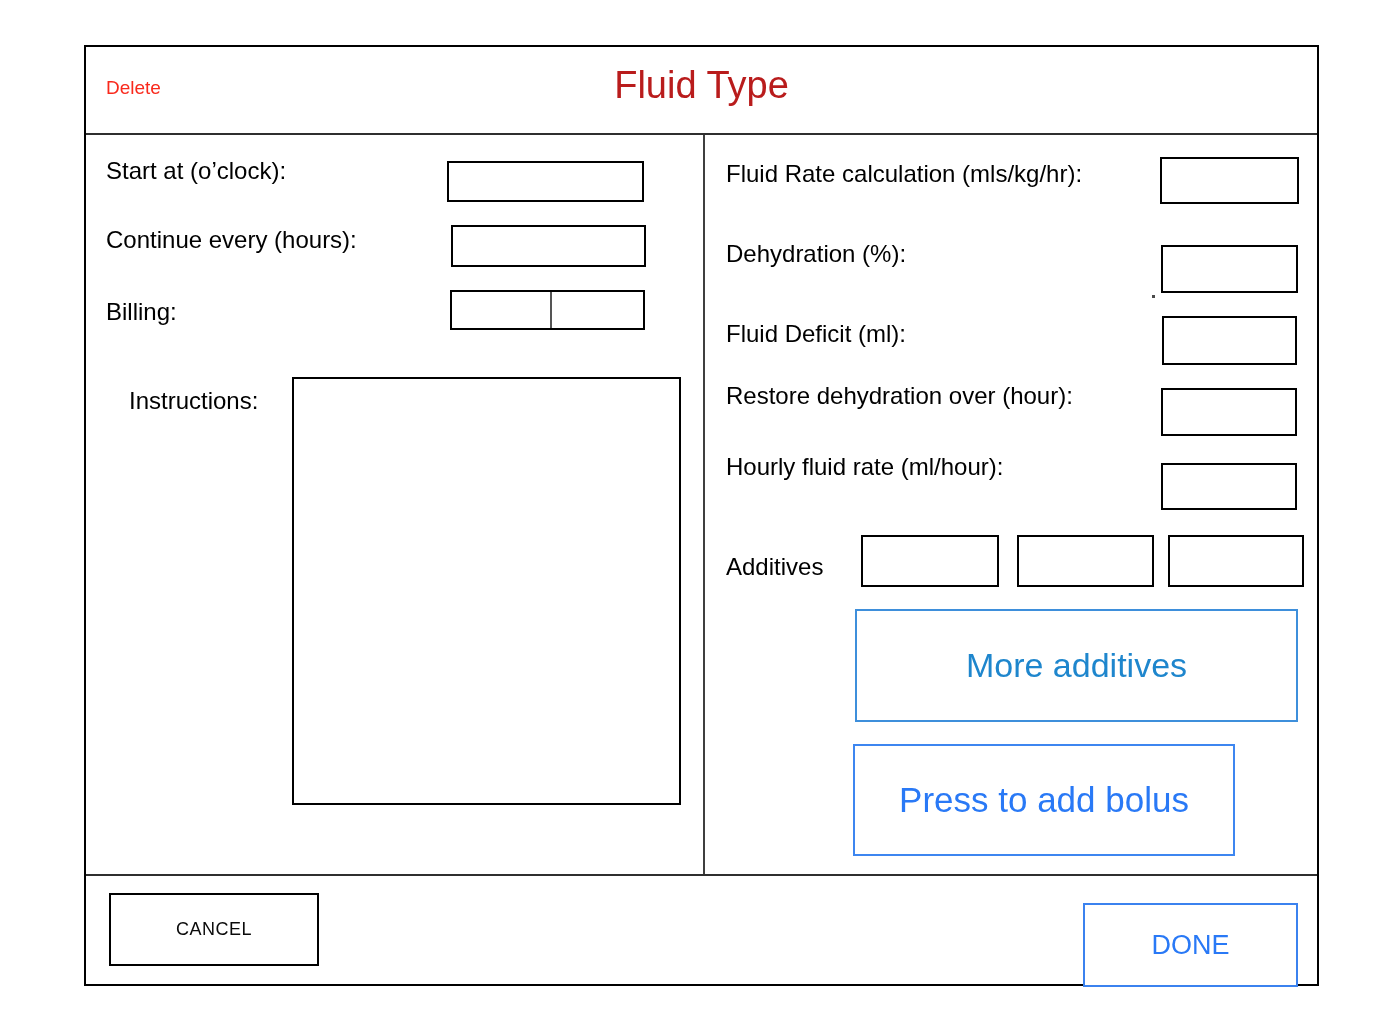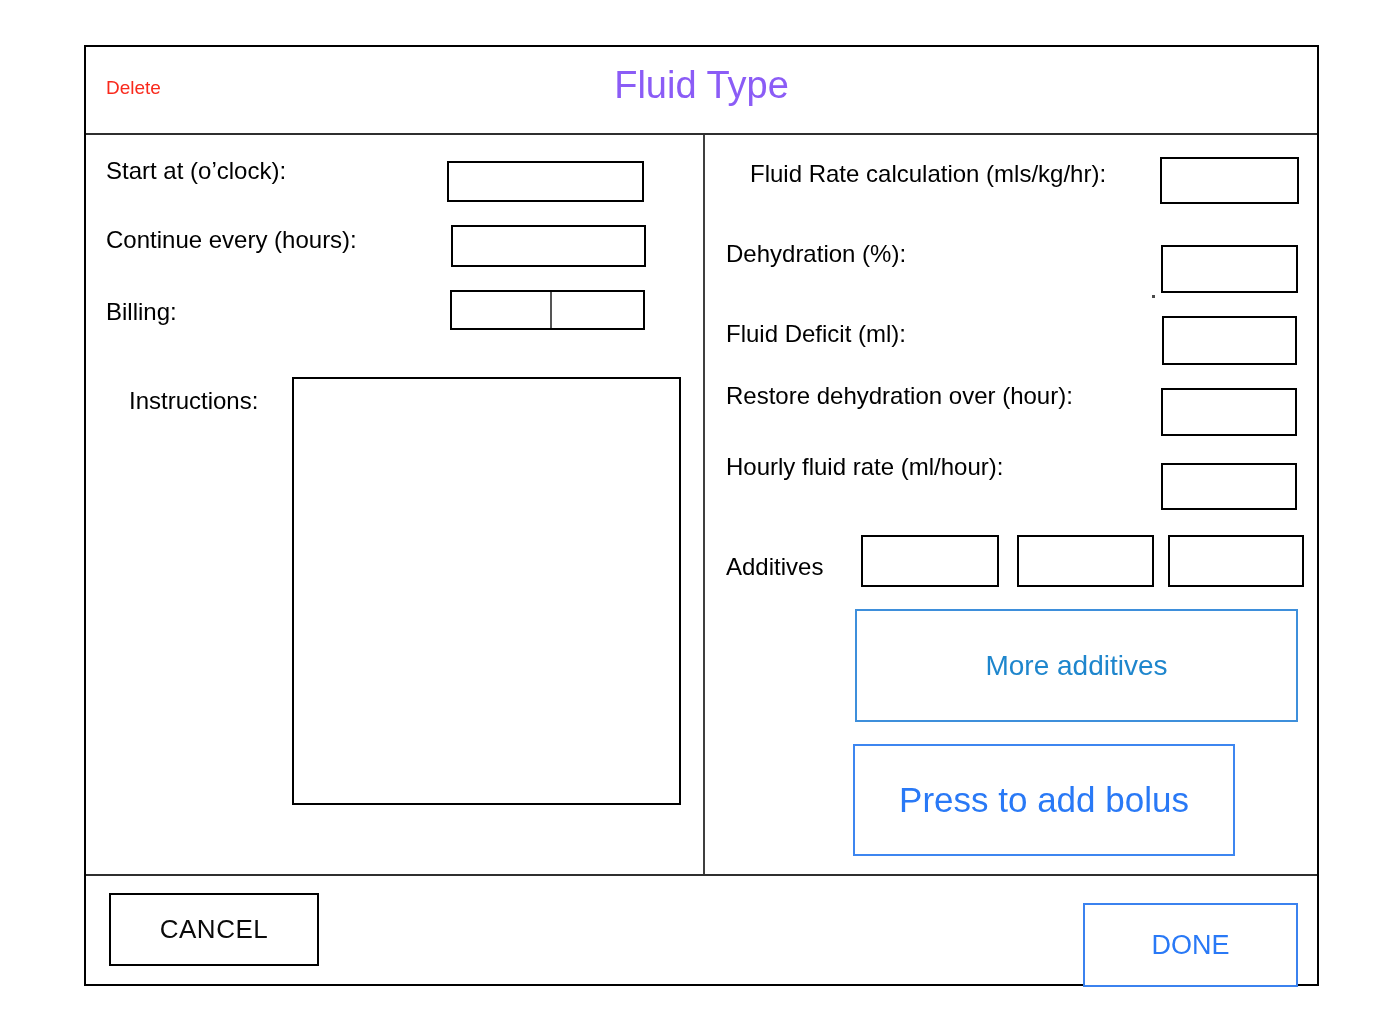--- a/index.html
+++ b/index.html
@@ -38,21 +38,21 @@
     padding: 0;
     font-family: Liberation Sans, sans-serif;
     text-align: center;
   }
   .title {
     left: 0;
     right: 0;
     top: 17px;
     text-align: center;
     font-size: 38px;
-    color: #8b5cf6;
+    color: #b91c1c;
   }
   .hdivider {
     left: 0;
     width: 100%;
     height: 2px;
     background: #2f2f2f;
   }
   .vdivider {
     left: 617px;
     top: 88px;
@@ -100,40 +100,40 @@
     cursor: pointer;
     font-family: inherit;
   }
   .more-additives {
     left: 769px;
     top: 562px;
     width: 443px;
     height: 113px;
     border: 2px solid var(--more-additives-border-blue, #3e8fdb);
     color: var(--more-additives-blue, #1e86cd);
-    font-size: 28px;
+    font-size: 34px;
   }
   .add-bolus {
     left: 767px;
     top: 697px;
     width: 382px;
     height: 112px;
     border: 2px solid var(--bolus-border-blue, #3d86f0);
     color: var(--action-blue, #2979f6);
     font-size: 35px;
     align-items: center;
   }
   .cancel-btn {
     left: 23px;
     top: 846px;
     width: 210px;
     height: 73px;
     border: 2px solid #000;
     color: #0a0a0a;
-    font-size: 26px;
+    font-size: 18px;
     letter-spacing: 0.5px;
     background: #fff;
     box-sizing: border-box;
     display: flex;
     align-items: center;
     justify-content: center;
     cursor: pointer;
     font-family: inherit;
   }
   .done-btn {
@@ -181,21 +181,21 @@
     <div class="abs lbl" style="left:20px; top:251px;">Billing:</div>
     <div class="abs billing-box" style="left:364px; top:243px; width:195px; height:40px;">
       <div class="billing-half" style="width:98px;"></div>
       <div class="billing-sep"></div>
       <div class="billing-half" style="flex:1;"></div>
     </div>
 
     <div class="abs lbl" style="left:20px; top:340px;margin-left:23px;">Instructions:</div>
     <textarea class="abs wirebox" style="left: 206px; top: 330px; width: 389px; height: 428px;"></textarea>
 
-    <div class="abs lbl" style="left:664px; top:113px;">Fluid Rate calculation (mls/kg/hr):</div>
+    <div class="abs lbl" style="left:640px; top:113px;">Fluid Rate calculation (mls/kg/hr):</div>
     <input class="abs wirebox" style="left: 1074px; top: 110px; width: 139px; height: 47px;" type="text" value="">
 
     <div class="abs lbl" style="left:640px; top:193px;">Dehydration (%):</div>
     <input class="abs wirebox" style="left: 1075px; top: 198px; width: 137px; height: 48px;" type="text" value="">
     <div class="abs stray-mark"></div>
 
     <div class="abs lbl" style="left:640px; top:263px;margin-top:10px;">Fluid Deficit (ml):</div>
     <input class="abs wirebox" style="left: 1076px; top: 269px; width: 135px; height: 49px;" type="text" value="">
 
     <div class="abs lbl" style="left:640px; top:335px;">Restore dehydration over (hour):</div>

